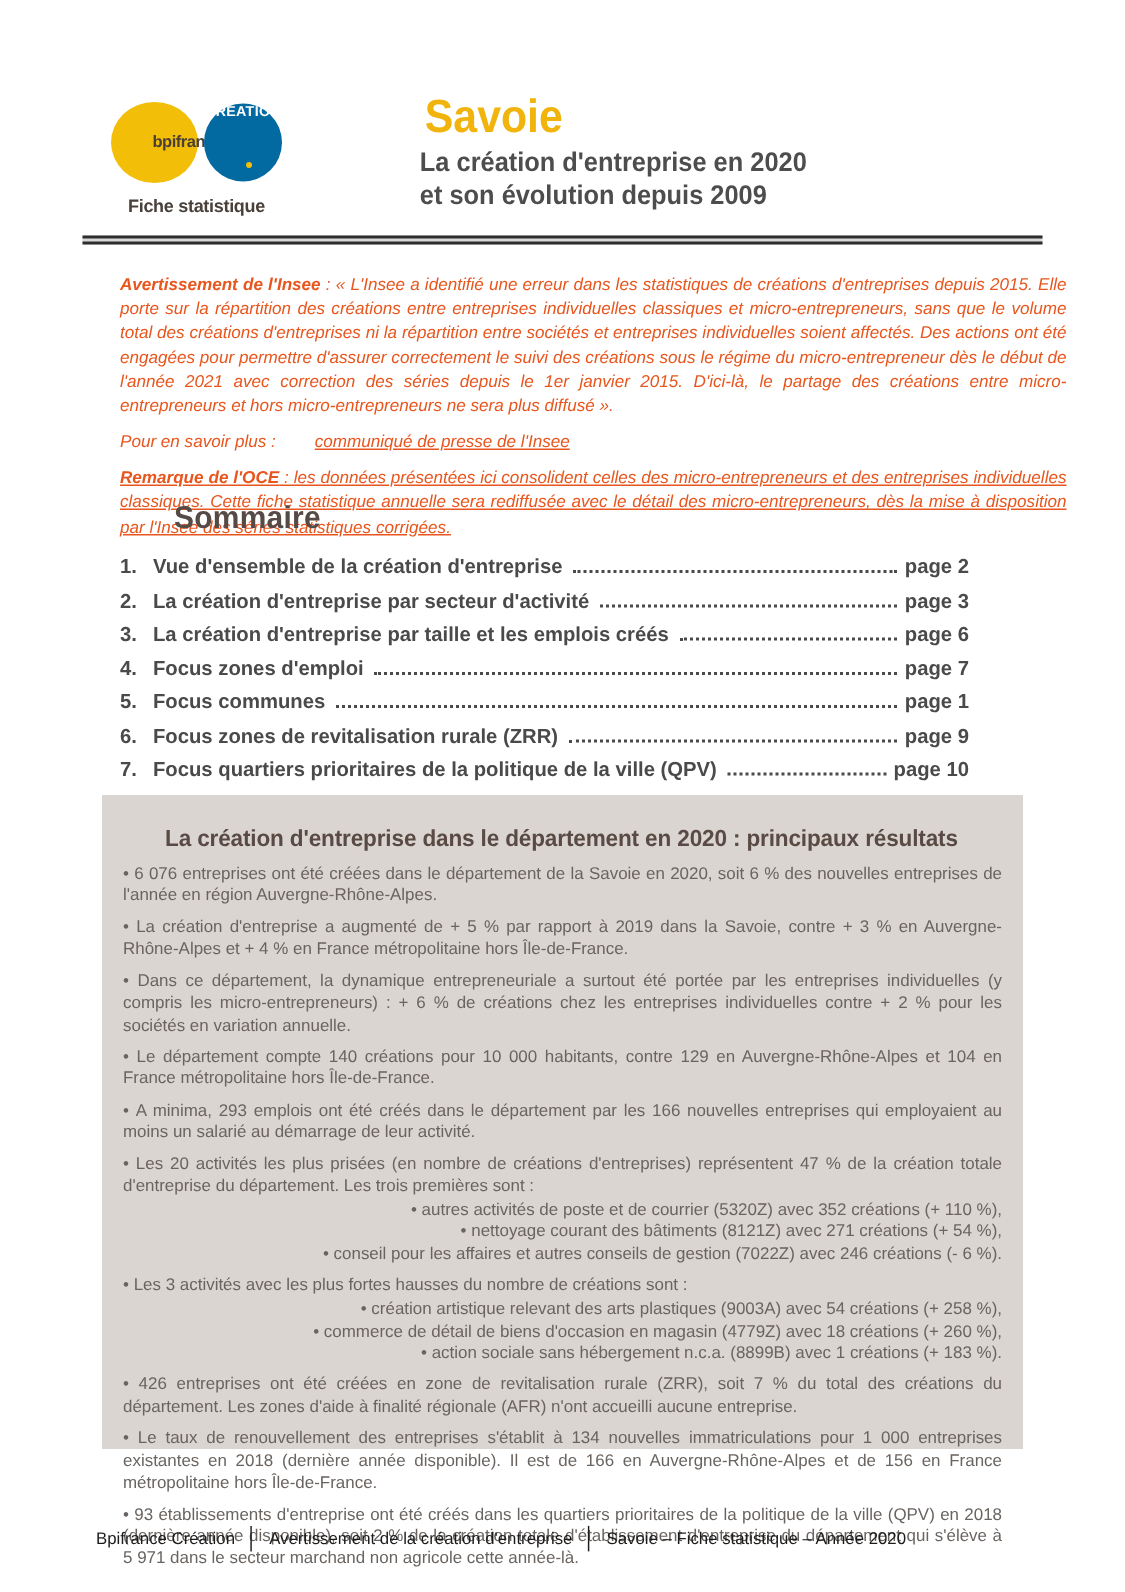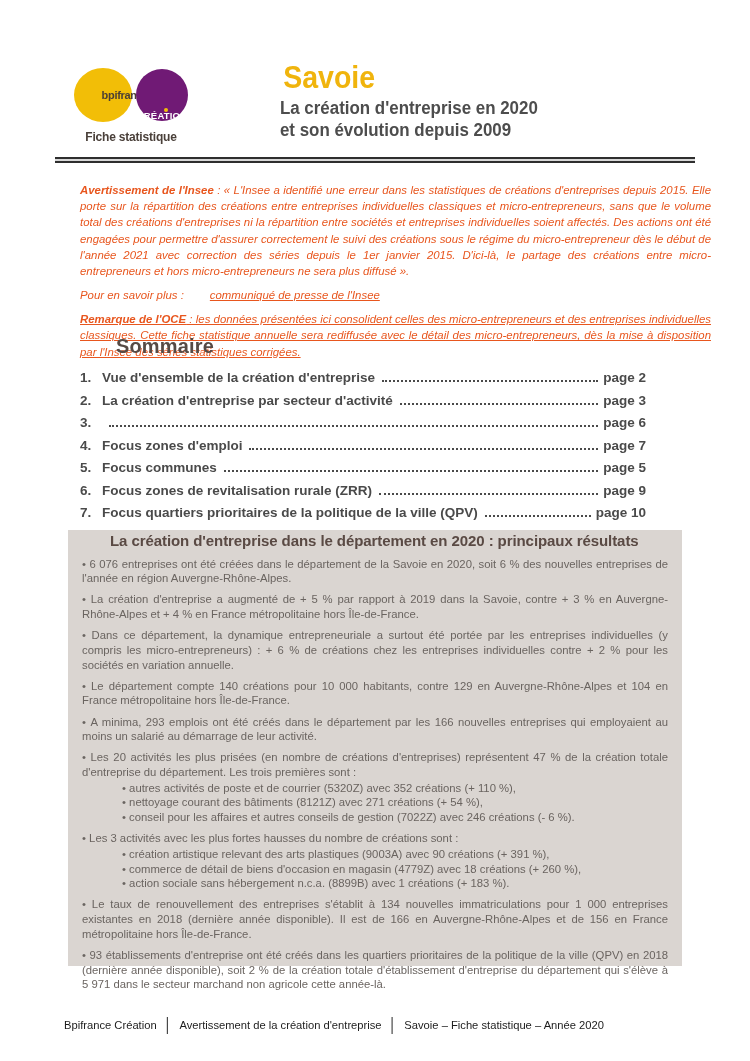--- a/index.html
+++ b/index.html
@@ -12,22 +12,22 @@
 
   
   .logo-block { position:absolute; top:68px; left:66px; width:130px; text-align:center; }
   .logo-row { display:flex; align-items:center; justify-content:center; gap:4px; }
   .bpifrance-ellipse {
     width:58px; height:54px; border-radius:50%; background:#F2BE07;
     display:flex; align-items:center; justify-content:center;
   }
   .bpifrance-ellipse span { font-size:11px; font-weight:bold; color:#4a3f35; letter-spacing:-0.3px;margin-left:44px; }
   .creation-circle {
-    width:52px; height:52px; border-radius:50%; background:#701a75; position:relative;
-    display:flex; align-items:flex-end; justify-content:center;
+    width:52px; height:52px; border-radius:50%; background:#0369a1; position:relative;
+    display:flex; align-items:flex-start; justify-content:center;
   }
   .creation-circle span { font-size:9.5px; font-weight:bold; color:#ffffff; letter-spacing:0.2px; }
   .creation-dot { position:absolute; bottom:9px; left:50%; margin-left:2px; width:4px; height:4px; border-radius:50%; background:#F2BE07; }
   .logo-tagline { margin-top:8px; font-size:12px; font-weight:bold; color:#4a403a; letter-spacing:-0.2px; }
 
   .title-block { position:absolute; top:62px; left:270px; width:330px; text-align:left; }
   .region-title { font-size:31px; font-weight:bold; color:#F0B40D; letter-spacing:0px; line-height:1.05;
                   transform:scaleX(0.92); transform-origin:center; }
   .doc-title { margin-top:2px; font-size:18px; font-weight:bold; color:#4d4d4d; line-height:1.25;
                transform:scaleX(0.94); transform-origin:center; }
@@ -49,27 +49,27 @@
                       transform:scaleX(0.95); transform-origin:left; letter-spacing:0.2px; }
   .toc { margin-top:12px; }
   .toc-row { display:flex; align-items:baseline; font-size:13.5px; font-weight:bold; color:#4a4a4a; margin-bottom:7.5px; }
   .toc-num { width:22px; flex:0 0 auto; }
   .toc-label { flex:0 1 auto; white-space:nowrap; }
   .toc-dots { flex:1 1 auto; border-bottom:2px dotted #4a4a4a; margin:0 5px 3px 7px; min-width:14px; }
   .toc-page { flex:0 0 auto; white-space:nowrap; }
 
   
   .results-box { position:absolute; top:530px; left:68px; width:614px; height:436px;
-                 background:#DAD5D1; padding:0 14px 10px 14px; }
+                 background:#DAD5D1; padding:19px 14px 10px 14px; }
   .results-heading { font-size:15.5px; font-weight:bold; color:#5A4A44; margin:2px 0 6px 28px;
                      transform:scaleX(0.97); transform-origin:left; letter-spacing:-0.1px; }
   .bullet { font-size:11.3px; line-height:1.3; color:#6A6460; text-align:justify; margin-top:6.5px; }
   .bullet::before { content:"\2022\00a0"; }
   .sub-list { list-style:none; margin:1px 0 0 20px; }
-  .sub-item { font-size:11.3px; line-height:1.3; color:#6A6460; text-align:left;margin-left:20px; }
+  .sub-item { font-size:11.3px; line-height:1.3; color:#6A6460; text-align:right; }
   .sub-item::before { content:"\2022\00a0"; }
 
   
   .footer { position:absolute; top:1017px; left:64px; font-size:11.2px; color:#1c1c1c; }
   .footer-divider { display:inline-block; margin:0 7px; font-size:14px; vertical-align:-1px; color:#1c1c1c; }
 </style>
 </head>
 <body>
 
 <div class="page">
@@ -116,36 +116,37 @@
 
         <div class="toc-row">
           <span class="toc-num">2.</span>
           <span class="toc-label">La création d'entreprise par secteur d'activité</span>
           <span class="toc-dots"></span>
           <span class="toc-page">page 3</span>
         </div>
 
         <div class="toc-row">
           <span class="toc-num">3.</span>
+          <span class="toc-label">La création d'entreprise par taille et les emplois créés</span>
           <span class="toc-dots"></span>
           <span class="toc-page">page 6</span>
         </div>
 
         <div class="toc-row">
           <span class="toc-num">4.</span>
           <span class="toc-label">Focus zones d'emploi</span>
           <span class="toc-dots"></span>
           <span class="toc-page">page 7</span>
         </div>
 
         <div class="toc-row">
           <span class="toc-num">5.</span>
           <span class="toc-label">Focus communes</span>
           <span class="toc-dots"></span>
-          <span class="toc-page">page 5</span>
+          <span class="toc-page">page 1</span>
         </div>
 
         <div class="toc-row">
           <span class="toc-num">6.</span>
           <span class="toc-label">Focus zones de revitalisation rurale (ZRR)</span>
           <span class="toc-dots"></span>
           <span class="toc-page">page 9</span>
         </div>
 
         <div class="toc-row">
@@ -195,28 +196,32 @@
               <li class="sub-item">nettoyage courant des bâtiments (8121Z) avec 271 créations (+ 54 %),</li>
 
               <li class="sub-item">conseil pour les affaires et autres conseils de gestion (7022Z) avec 246 créations (- 6 %).</li>
             </ul>
         </div>
 
         <div>
           <p class="bullet">Les 3 activités avec les plus fortes hausses du nombre de créations sont :</p>
           <ul class="sub-list">
 
-              <li class="sub-item">création artistique relevant des arts plastiques (9003A) avec 90 créations (+ 391 %),</li>
+              <li class="sub-item">création artistique relevant des arts plastiques (9003A) avec 54 créations (+ 258 %),</li>
 
               <li class="sub-item">commerce de détail de biens d'occasion en magasin (4779Z) avec 18 créations (+ 260 %),</li>
 
               <li class="sub-item">action sociale sans hébergement n.c.a. (8899B) avec 1 créations (+ 183 %).</li>
             </ul>
         </div>
 
+        <div>
+          <p class="bullet">426 entreprises ont été créées en zone de revitalisation rurale (ZRR), soit 7 % du total des créations du département. Les zones d'aide à finalité régionale (AFR) n'ont accueilli aucune entreprise.</p>
+
+        </div>
 
         <div>
           <p class="bullet">Le taux de renouvellement des entreprises s'établit à 134 nouvelles immatriculations pour 1 000 entreprises existantes en 2018 (dernière année disponible). Il est de 166 en Auvergne-Rhône-Alpes et de 156 en France métropolitaine hors Île-de-France.</p>
 
         </div>
 
         <div>
           <p class="bullet">93 établissements d'entreprise ont été créés dans les quartiers prioritaires de la politique de la ville (QPV) en 2018 (dernière année disponible), soit 2 % de la création totale d'établissement d'entreprise du département qui s'élève à 5 971 dans le secteur marchand non agricole cette année-là.</p>
 
         </div>

